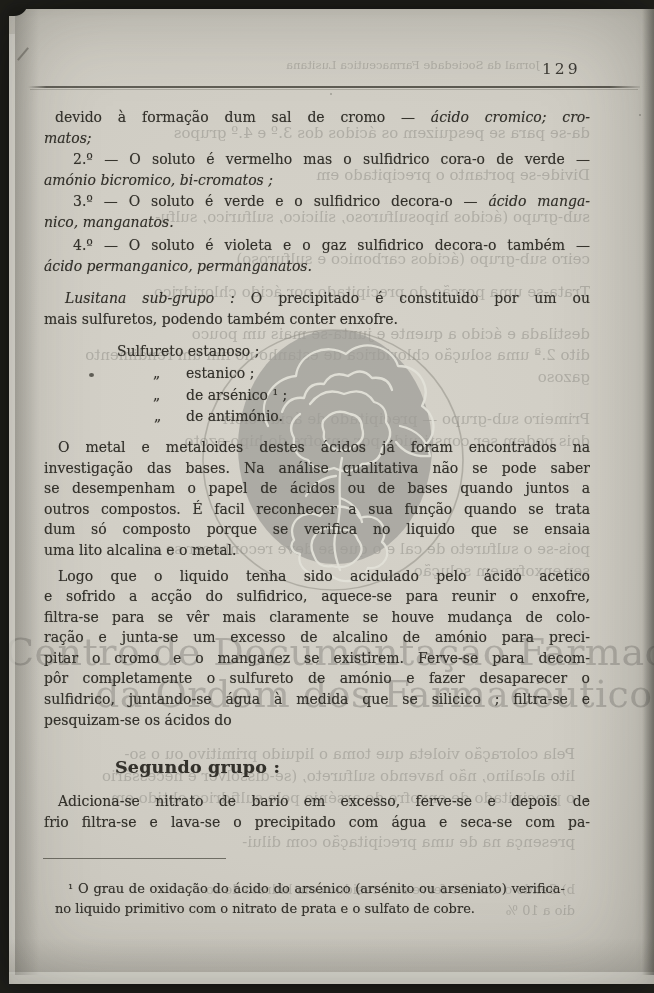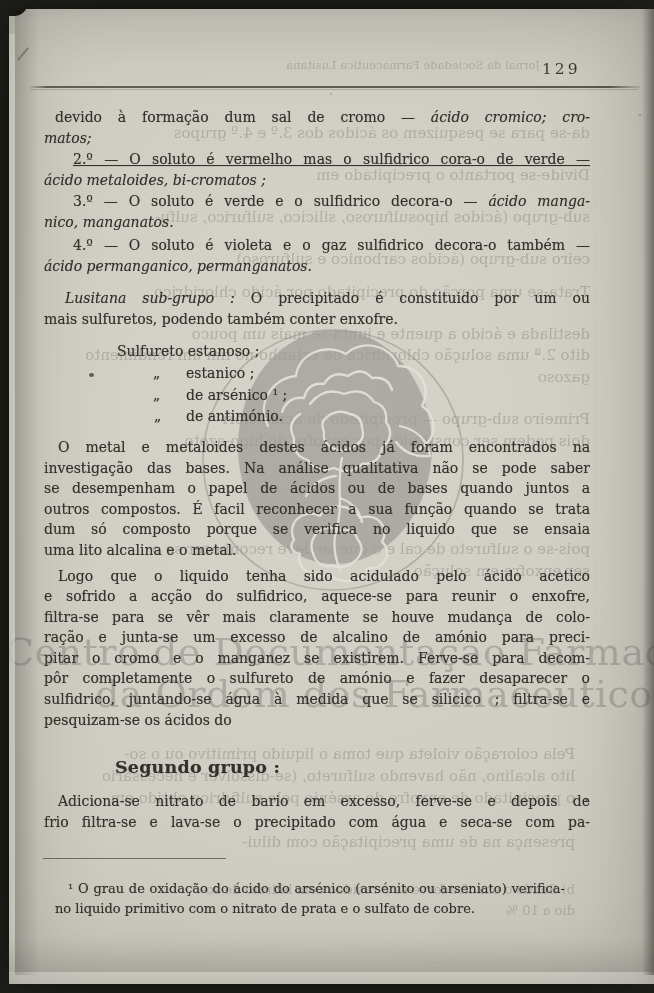--- a/index.html
+++ b/index.html
@@ -94,22 +94,22 @@
   <div class="wm" id="wm1">Centro de Documentação Farmacêutica</div>
   <div class="wm" id="wm2">da Ordem dos Farmacêuticos</div>
 
   <div class="pnum">129</div>
   <div class="hrule"></div>
   <div class="hrule2"></div>
 
   <div id="lines">
       <div class="line j" style="top: 107px; left: 55px; width: 535px;"><span class="">devido à formação dum sal de cromo — </span><span class="it">ácido cromico; cro-</span></div>
       <div class="line" style="top: 128px; left: 44px; width: 546px;"><span class="it">matos;</span></div>
-      <div class="line j" style="top: 149px; left: 44px; width: 546px; text-indent: 29px; text-decoration: underline;"><span class="">2.º — O soluto é vermelho mas o sulfidrico cora-o de verde —</span></div>
-      <div class="line" style="top: 170px; left: 44px; width: 546px;"><span class="it">ácido metaloides, bi-cromatos ;</span></div>
+      <div class="line j" style="top: 149px; left: 44px; width: 546px; text-indent: 29px;"><span class="">2.º — O soluto é vermelho mas o sulfidrico cora-o de verde —</span></div>
+      <div class="line" style="top: 170px; left: 44px; width: 546px;"><span class="it">amónio bicromico, bi-cromatos ;</span></div>
       <div class="line j" style="top: 191px; left: 44px; width: 546px; text-indent: 29px;"><span class="">3.º — O soluto é verde e o sulfidrico decora-o — </span><span class="it">ácido manga-</span></div>
       <div class="line" style="top: 212px; left: 44px; width: 546px;"><span class="it">nico, manganatos.</span></div>
       <div class="line j" style="top: 235px; left: 44px; width: 546px; text-indent: 29px;"><span class="">4.º — O soluto é violeta e o gaz sulfidrico decora-o também —</span></div>
       <div class="line" style="top: 256px; left: 44px; width: 546px;"><span class="it">ácido permanganico, permanganatos.</span></div>
       <div class="line j" style="top: 288px; left: 44px; width: 546px; text-indent: 21px;"><span class="it">Lusitana sub-grupo : </span><span class="">O precipitado é constituido por um ou</span></div>
       <div class="line" style="top: 309px; left: 44px; width: 546px;"><span class="">mais sulfuretos, podendo também conter enxofre.</span></div>
       <div class="line auto" style="top: 341px; left: 117px; text-align: right;"><span class="">Sulfureto estanoso ;</span></div>
       <div class="line auto" style="top: 363px; left: 153px;"><span class="">„</span></div>
       <div class="line auto" style="top: 363px; left: 186px;"><span class="">estanico ;</span></div>
       <div class="line auto" style="top: 385px; left: 153px;"><span class="">„</span></div>

